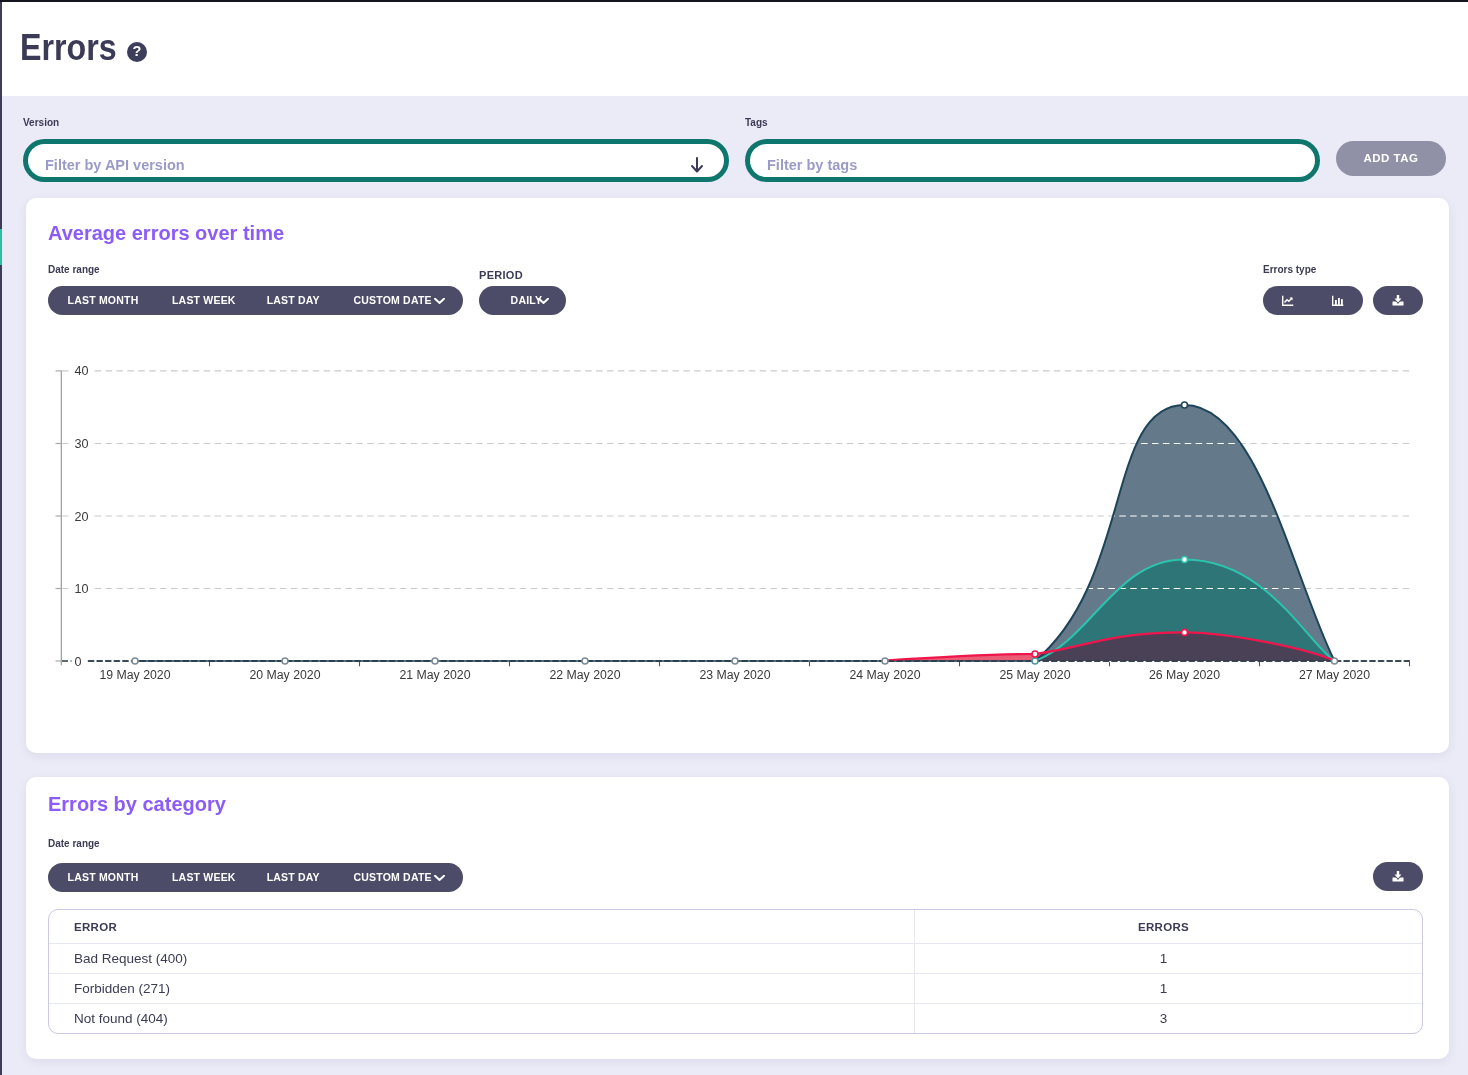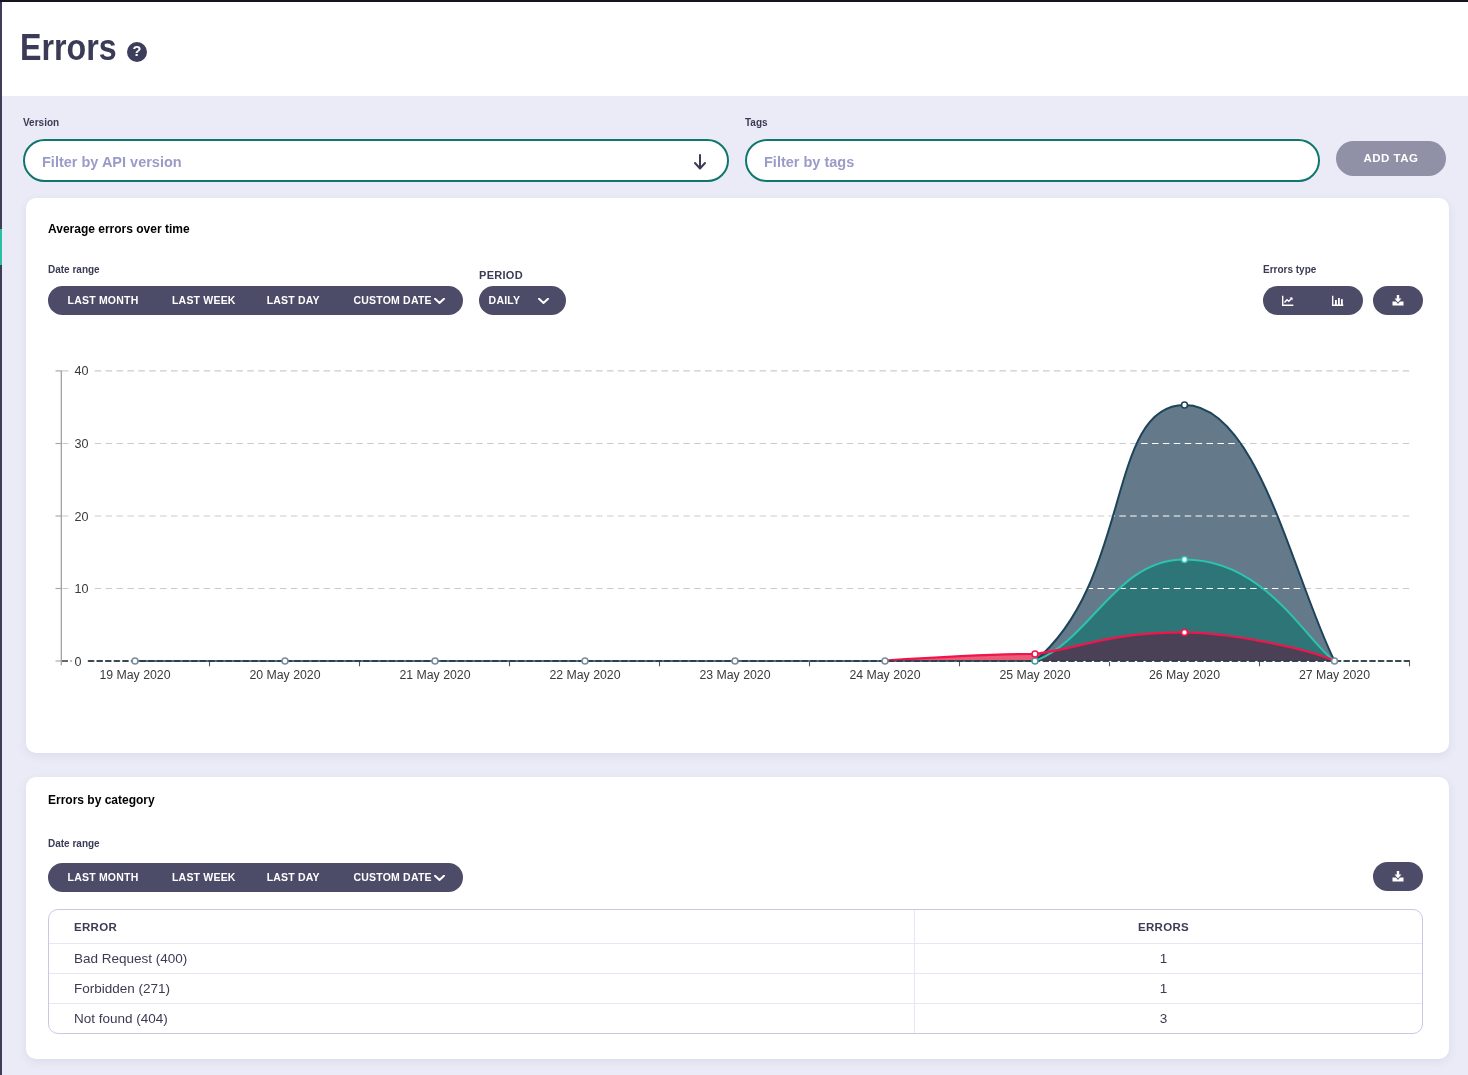--- a/index.html
+++ b/index.html
@@ -6,25 +6,25 @@
 html,body { width:1468px; height:1075px; overflow:hidden; }
 body { font-family:"Liberation Sans", sans-serif; background:#fff; position:relative; }
 .topline { position:absolute; left:0; top:0; width:1468px; height:2px; background:#15151f; z-index:50; }
 .strip { position:absolute; left:0; top:0; width:2px; height:1075px; background:#3d3d57; z-index:49; }
 .strip .teal { position:absolute; left:0; top:229px; width:2px; height:36px; background:#2ac0a2; }
 .header { position:absolute; left:0; top:2px; width:1468px; height:94px; background:#fff; }
 .h-title { position:absolute; left:20px; top:25px; font-size:37px; font-weight:bold; color:#3b3b58; transform:scaleX(0.87); transform-origin:left top; }
 .qcirc { position:absolute; left:127px; top:40px; width:20px; height:20px; border-radius:50%; background:#3d3d5c; color:#fff; font-size:14.5px; font-weight:bold; text-align:center; line-height:19px; }
 .lav { position:absolute; left:2px; top:96px; width:1466px; height:979px; background:#ebebf7; }
 .flabel { position:absolute; font-size:10px; font-weight:bold; color:#3b3b55; }
-.finput { position:absolute; height:43px; background:#fff; border:2px solid #0f766e; border-radius:22px; }
+.finput { position:absolute; height:43px; background:#fff; border:5px solid #0f766e; border-radius:22px; }
 .ph { position:absolute; top:13px; left:17px; font-size:14.5px; font-weight:bold; color:#9b9bc8; }
 .addtag { position:absolute; left:1336px; top:45px; width:110px; height:35px; border-radius:18px; background:#9090a7; color:#fff; font-size:11.5px; font-weight:bold; letter-spacing:0.5px; text-align:center; line-height:35px; }
 .card { position:absolute; left:26px; width:1423px; background:#fff; border-radius:10px; box-shadow:0 3px 8px rgba(80,80,140,0.10); }
-.ctitle { position:absolute; left:22px; font-size:12px; font-weight:bold; color:#000000; }
+.ctitle { position:absolute; left:22px; font-size:20px; font-weight:bold; color:#8b5cf6; }
 .clabel { position:absolute; font-size:10px; font-weight:bold; color:#3b3b55; }
 .pill { position:absolute; height:29px; border-radius:15px; background:#4c4c69; color:#fff; }
 .pbtn { position:absolute; top:0; font-size:10.5px; font-weight:bold; letter-spacing:0.2px; line-height:29px; white-space:nowrap; }
 .chev { position:absolute; top:12px; width:11px; height:6px; }
 .smlabel { position:absolute; font-size:11px; font-weight:bold; color:#3b3b55; letter-spacing:0.3px; }
 table.etab { position:absolute; left:22px; top:132px; width:1375px; border-collapse:separate; border-spacing:0; border:1px solid #c9c9e6; border-radius:10px; font-size:13.5px; color:#3b3b55; }
 .etab th { font-size:11.5px; font-weight:bold; letter-spacing:0.3px; color:#3b3b55; height:33px; }
 .etab th:first-child { text-align:left; padding-left:25px; }
 .etab td { height:30px; border-top:1px solid #e7e7f3; }
 .etab td:first-child { padding-left:25px; }
@@ -64,21 +64,21 @@
     <span class="pbtn" style="left:19.6px;">LAST MONTH</span>
       <span class="pbtn" style="left:124px;">LAST WEEK</span>
       <span class="pbtn" style="left:218.7px;">LAST DAY</span>
       <span class="pbtn" style="left:305.5px;">CUSTOM DATE</span>
       <svg class="chev" style="left:386px;" viewBox="0 0 11 6">
         <path d="M1 0.8 L5.5 5 L10 0.8" stroke="#fff" stroke-width="2" fill="none" stroke-linecap="round"></path>
       </svg>
   </div>
   <div class="smlabel" style="left:453px;top:71px;">PERIOD</div>
   <div class="pill" style="left:452.6px;top:88px;width:87px;">
-    <span class="pbtn" style="left:10px;">DAILY</span>
+    <span class="pbtn" style="left:32px;">DAILY</span>
       <svg class="chev" style="left:59.3px;" viewBox="0 0 11 6">
         <path d="M1 0.8 L5.5 5 L10 0.8" stroke="#fff" stroke-width="2" fill="none" stroke-linecap="round"></path>
       </svg>
   </div>
   <div class="clabel" style="left:1237px;top:66px;">Errors type</div>
   <div class="pill" style="left:1237px;top:88px;width:100px;">
     <svg style="position:absolute;left:19px;top:9px;" width="12" height="11" viewBox="0 0 12 11">
         <path d="M0.7 0.7 V10.3 H11.3" stroke="#fff" stroke-width="1.4" fill="none"></path>
         <path d="M2.5 7.5 L5 4.8 L6.8 6.2 L10 3" stroke="#fff" stroke-width="1.4" fill="none"></path>
         <path d="M10.5 5.5 V2.5 H7.5 Z" fill="#fff"></path>

